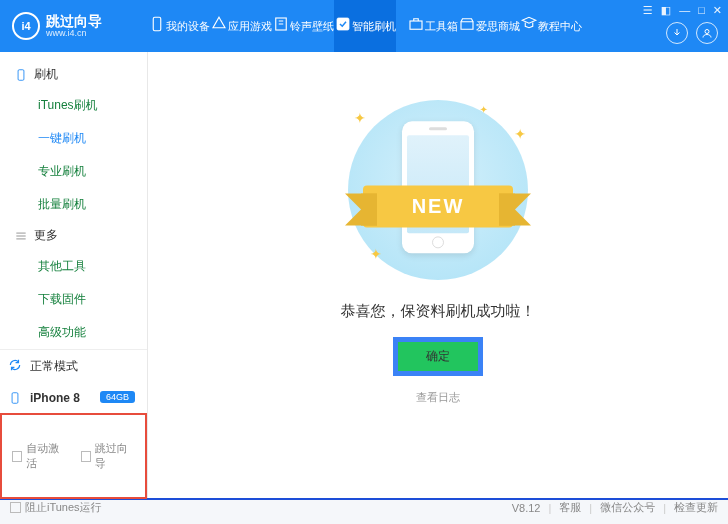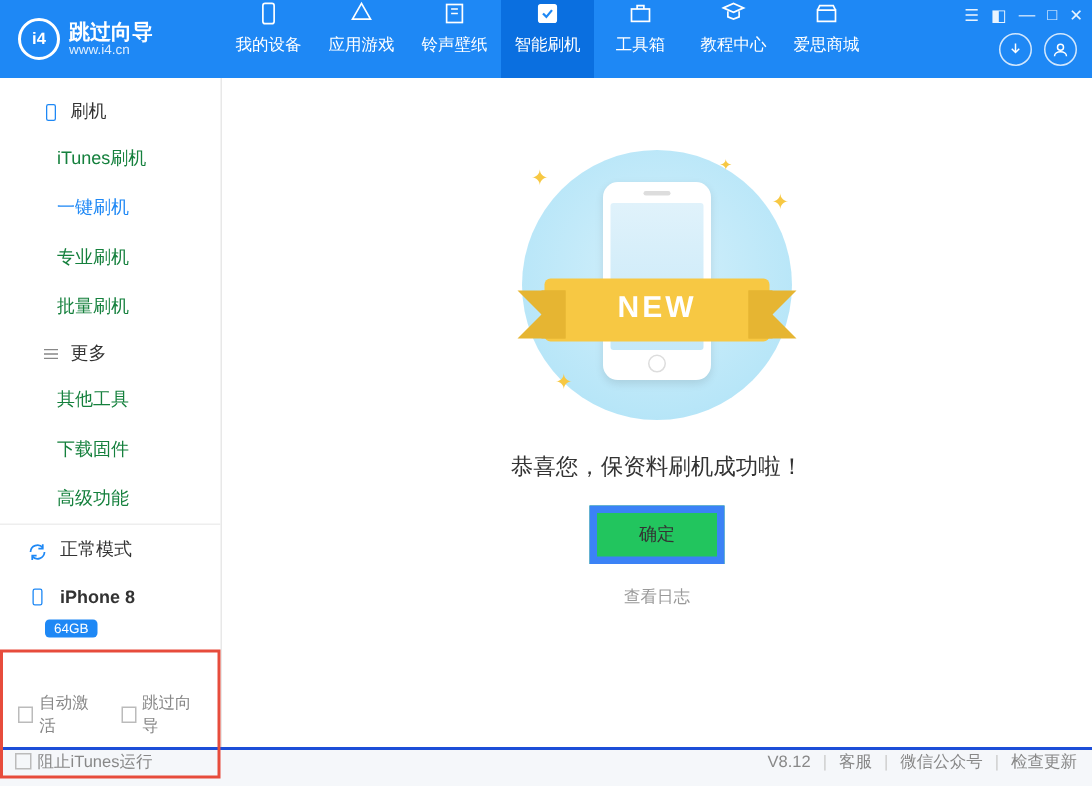--- a/index.html
+++ b/index.html
@@ -6,42 +6,42 @@
 body { width: 728px; height: 524px; overflow: hidden; background: #fff; }
 
 .header { height: 52px; background: #1e88f5; display: flex; align-items: center; color: #fff; position: relative; }
 .logo-area { display: flex; align-items: center; padding: 0 12px; width: 148px; }
 .logo-circle { width: 28px; height: 28px; border-radius: 50%; border: 2px solid #fff; display: flex; align-items: center; justify-content: center; font-size: 11px; font-weight: bold; color: #fff; }
 .logo-text { margin-left: 6px; }
 .logo-title { font-size: 14px; font-weight: bold; line-height: 1; }
 .logo-url { font-size: 9px; opacity: .85; line-height: 1.2; }
 
 .nav { display: flex; height: 100%; }
-.nav-item { width: 62px; display: flex; flex-direction: column; align-items: center; justify-content: flex-start; font-size: 11px; cursor: pointer; }
+.nav-item { width: 62px; display: flex; align-items: center; justify-content: flex-end; font-size: 11px; cursor: pointer; }
 .nav-item.active { background: #0a6fe0; }
 .nav-icon { width: 18px; height: 18px; margin-bottom: 4px; display: flex; align-items: center; justify-content: center; }
 .nav-icon svg { width: 18px; height: 18px; fill: #fff; stroke: #fff; }
 
 .win-ctrl { position: absolute; right: 6px; top: 4px; display: flex; gap: 8px; font-size: 11px; }
 .win-ctrl span { cursor: pointer; opacity: .9; }
 
 .header-right { position: absolute; right: 10px; top: 22px; display: flex; gap: 8px; }
 .circle-btn { width: 22px; height: 22px; border: 1.5px solid rgba(255,255,255,.8); border-radius: 50%; display: flex; align-items: center; justify-content: center; cursor: pointer; }
 .circle-btn svg { width: 12px; height: 12px; stroke: #fff; fill: none; }
 
 .body { display: flex; height: calc(524px - 52px - 26px); }
 .sidebar { width: 148px; border-right: 1px solid #e8e8e8; display: flex; flex-direction: column; }
 .side-scroll { flex: 1; padding-top: 8px; }
-.side-group { padding: 6px 27px; font-size: 12px; color: #333; display: flex; align-items: center; gap: 6px; }
+.side-group { padding: 6px 14px; font-size: 12px; color: #333; display: flex; align-items: center; gap: 6px; }
 .side-group svg { width: 14px; height: 14px; }
 .side-item { padding: 8px 14px 8px 38px; font-size: 12px; color: #15803d; cursor: pointer; }
 .side-item.active { color: #1e88f5; }
 
 .side-bottom { border-top: 1px solid #eee; }
-.mode-row, .device-row { padding: 8px 18px; display: flex; align-items: flex-end; gap: 8px; font-size: 12px; color: #333; }
+.mode-row, .device-row { padding: 8px 8px; display: flex; align-items: flex-start; gap: 8px; font-size: 12px; color: #333; }
 .device-row { flex-wrap: wrap; }
 .badge { background: #1e88f5; color: #fff; font-size: 9px; padding: 1px 6px; border-radius: 3px; margin-left: 12px; }
 .spin { width: 14px; height: 14px; }
 
 .check-row { border-top: 1px solid #eee; padding: 26px 10px; display: flex; gap: 14px; font-size: 11px; color: #888; border: 2px solid #e74c3c; border-right: 2px solid #e74c3c; margin: 0; }
 .chk { display: flex; align-items: center; gap: 4px; cursor: pointer; }
 .chk-box { width: 11px; height: 11px; border: 1px solid #bbb; }
 
 .main { flex: 1; position: relative; background: #fff; display: flex; flex-direction: column; align-items: center; }
 .illus { margin-top: 48px; width: 180px; height: 180px; position: relative; }
@@ -119,34 +119,34 @@
           <svg viewBox="0 0 24 24">
             <rect x="4" y="8" width="16" height="11" fill="none" stroke-width="1.5"></rect>
             <path d="M9 8V5h6v3" fill="none" stroke-width="1.5"></path>
           </svg>
         </span>
       <span>工具箱</span>
     </div>
     <div class="nav-item">
       <span class="nav-icon">
           <svg viewBox="0 0 24 24">
+            <path d="M4 9h16v10H4z" fill="none" stroke-width="1.5"></path>
+            <path d="M4 9l2-4h12l2 4" fill="none" stroke-width="1.5"></path>
+          </svg>
+        </span>
+      <span>爱思商城</span>
+    </div>
+    <div class="nav-item">
+      <span class="nav-icon">
+          <svg viewBox="0 0 24 24">
             <path d="M3 7l9-4 9 4-9 4z" fill="none" stroke-width="1.5"></path>
             <path d="M7 10v5l5 2 5-2v-5" fill="none" stroke-width="1.5"></path>
           </svg>
         </span>
       <span>教程中心</span>
-    </div>
-    <div class="nav-item">
-      <span class="nav-icon">
-          <svg viewBox="0 0 24 24">
-            <path d="M4 9h16v10H4z" fill="none" stroke-width="1.5"></path>
-            <path d="M4 9l2-4h12l2 4" fill="none" stroke-width="1.5"></path>
-          </svg>
-        </span>
-      <span>爱思商城</span>
     </div>
   </div>
   <div class="win-ctrl">
     <span>☰</span>
     <span>◧</span>
     <span>—</span>
     <span>□</span>
     <span>✕</span>
   </div>
   <div class="header-right">

